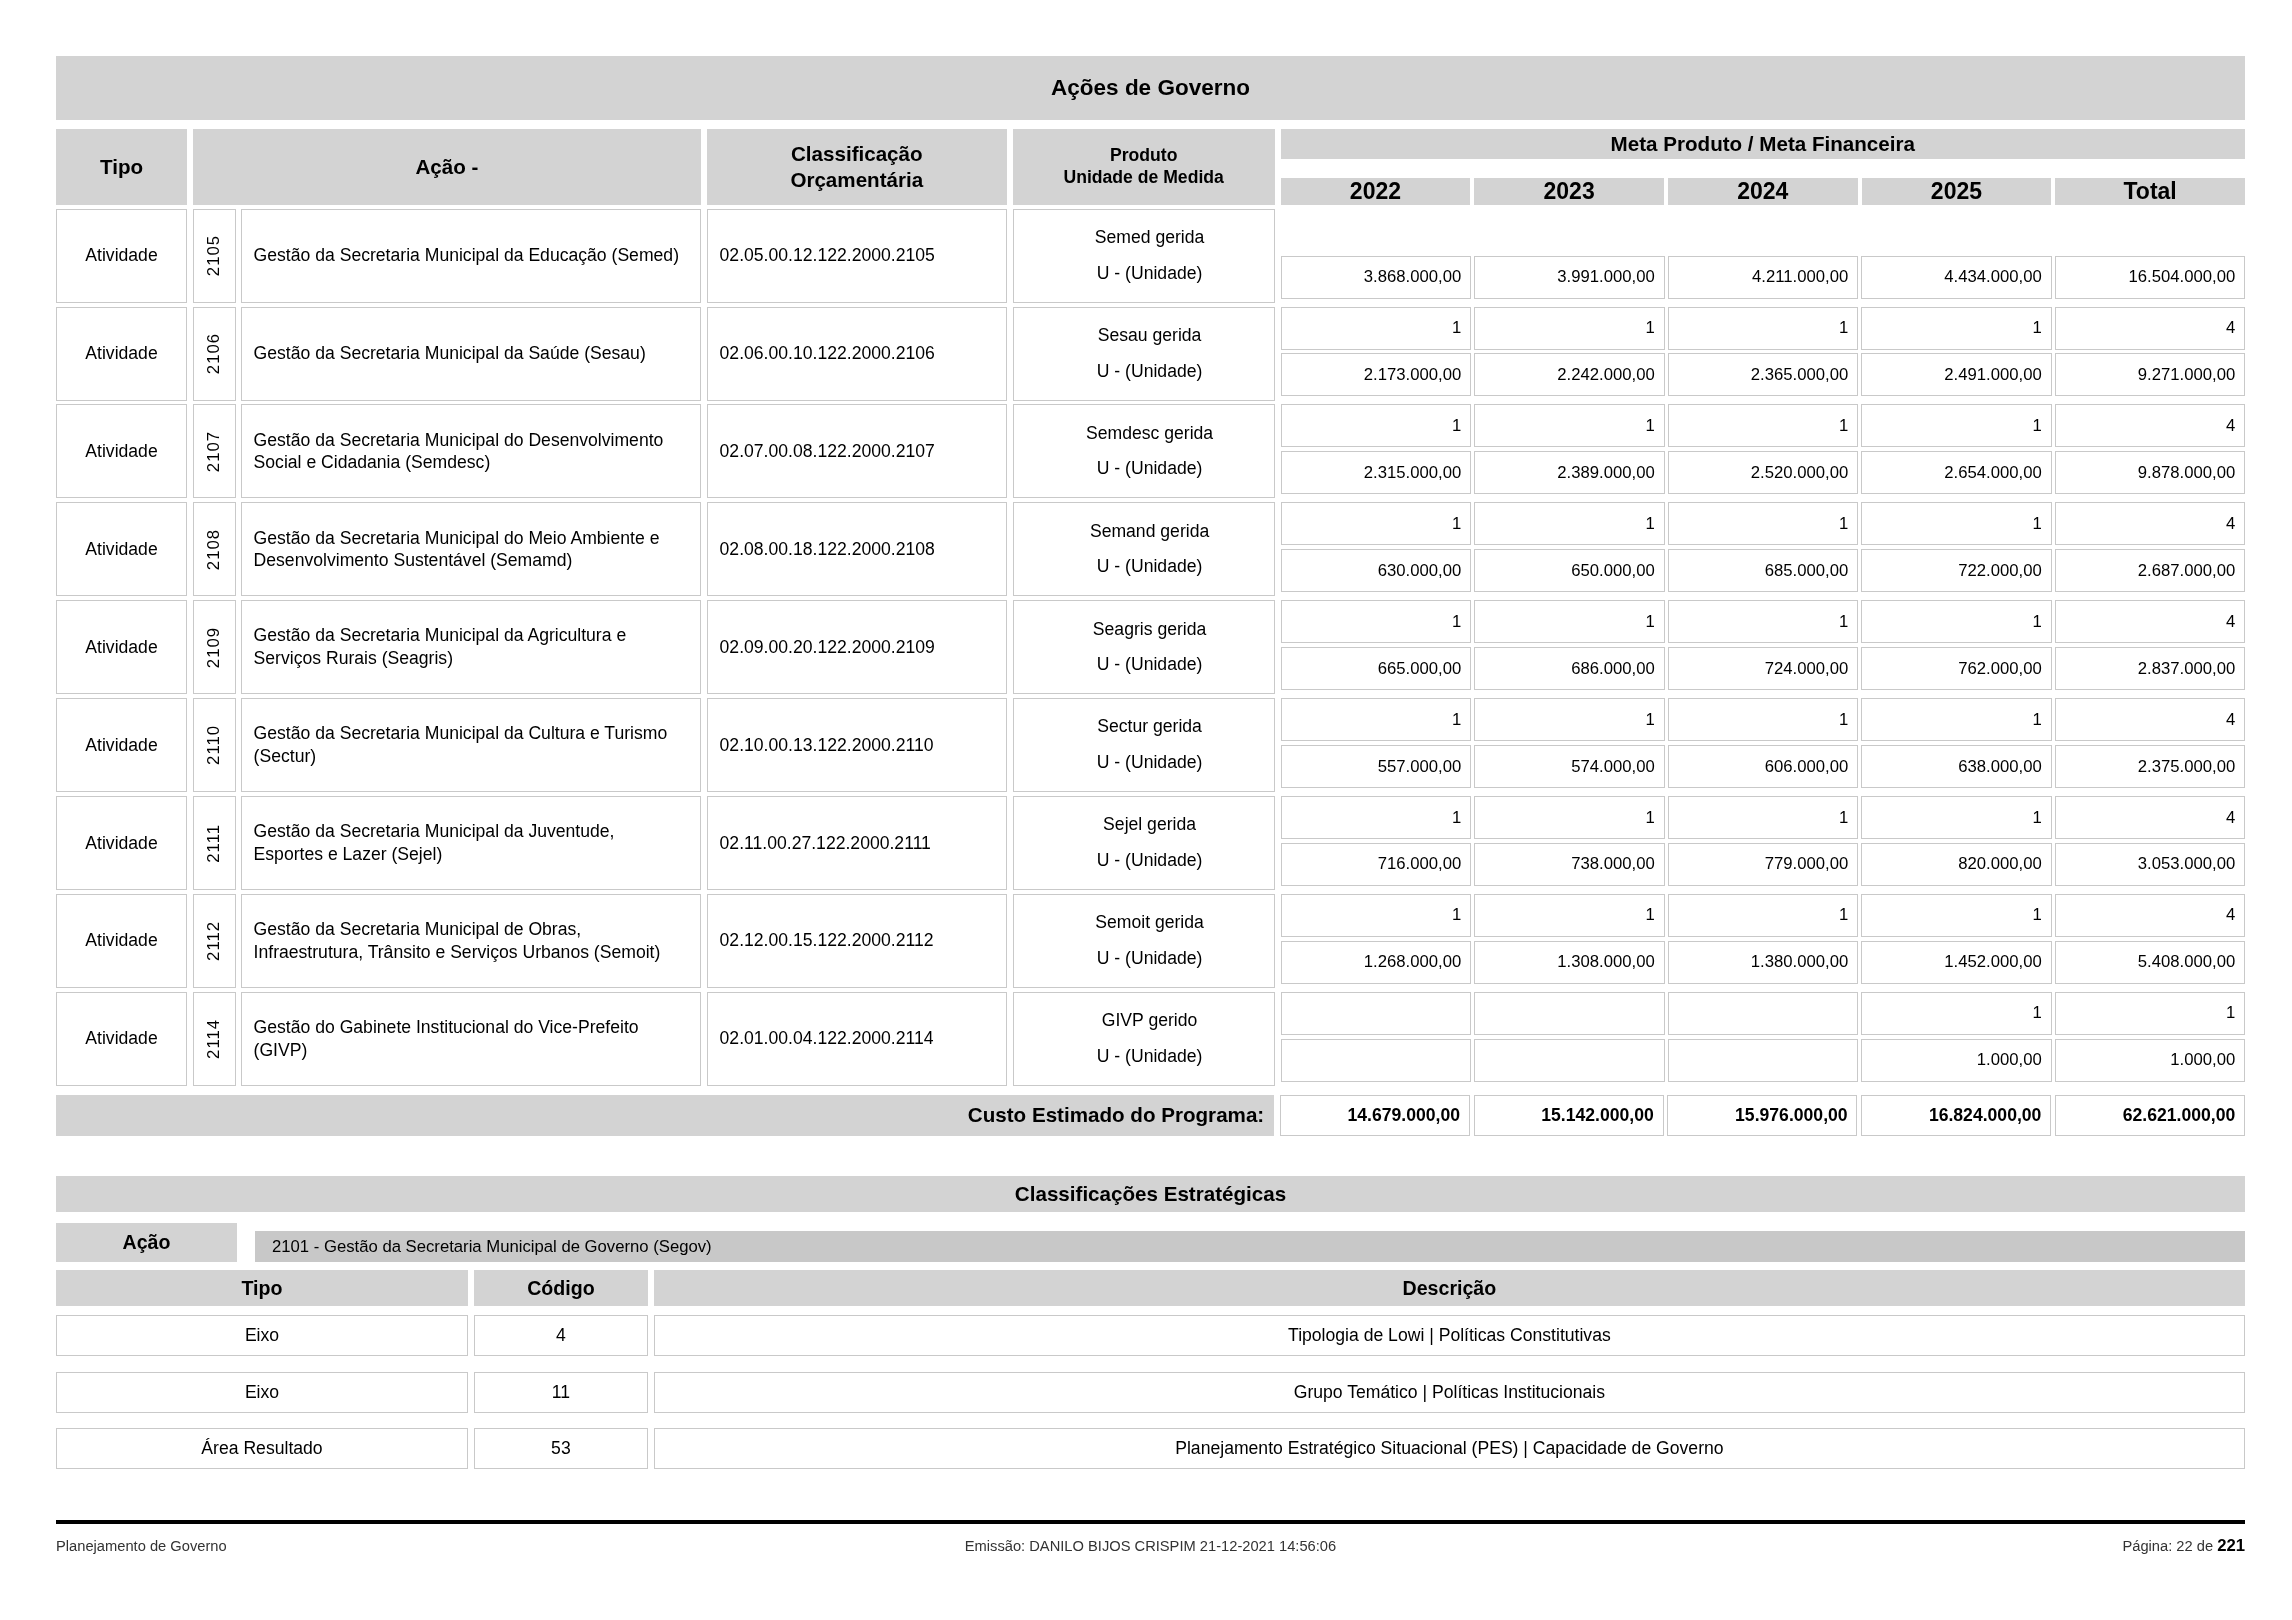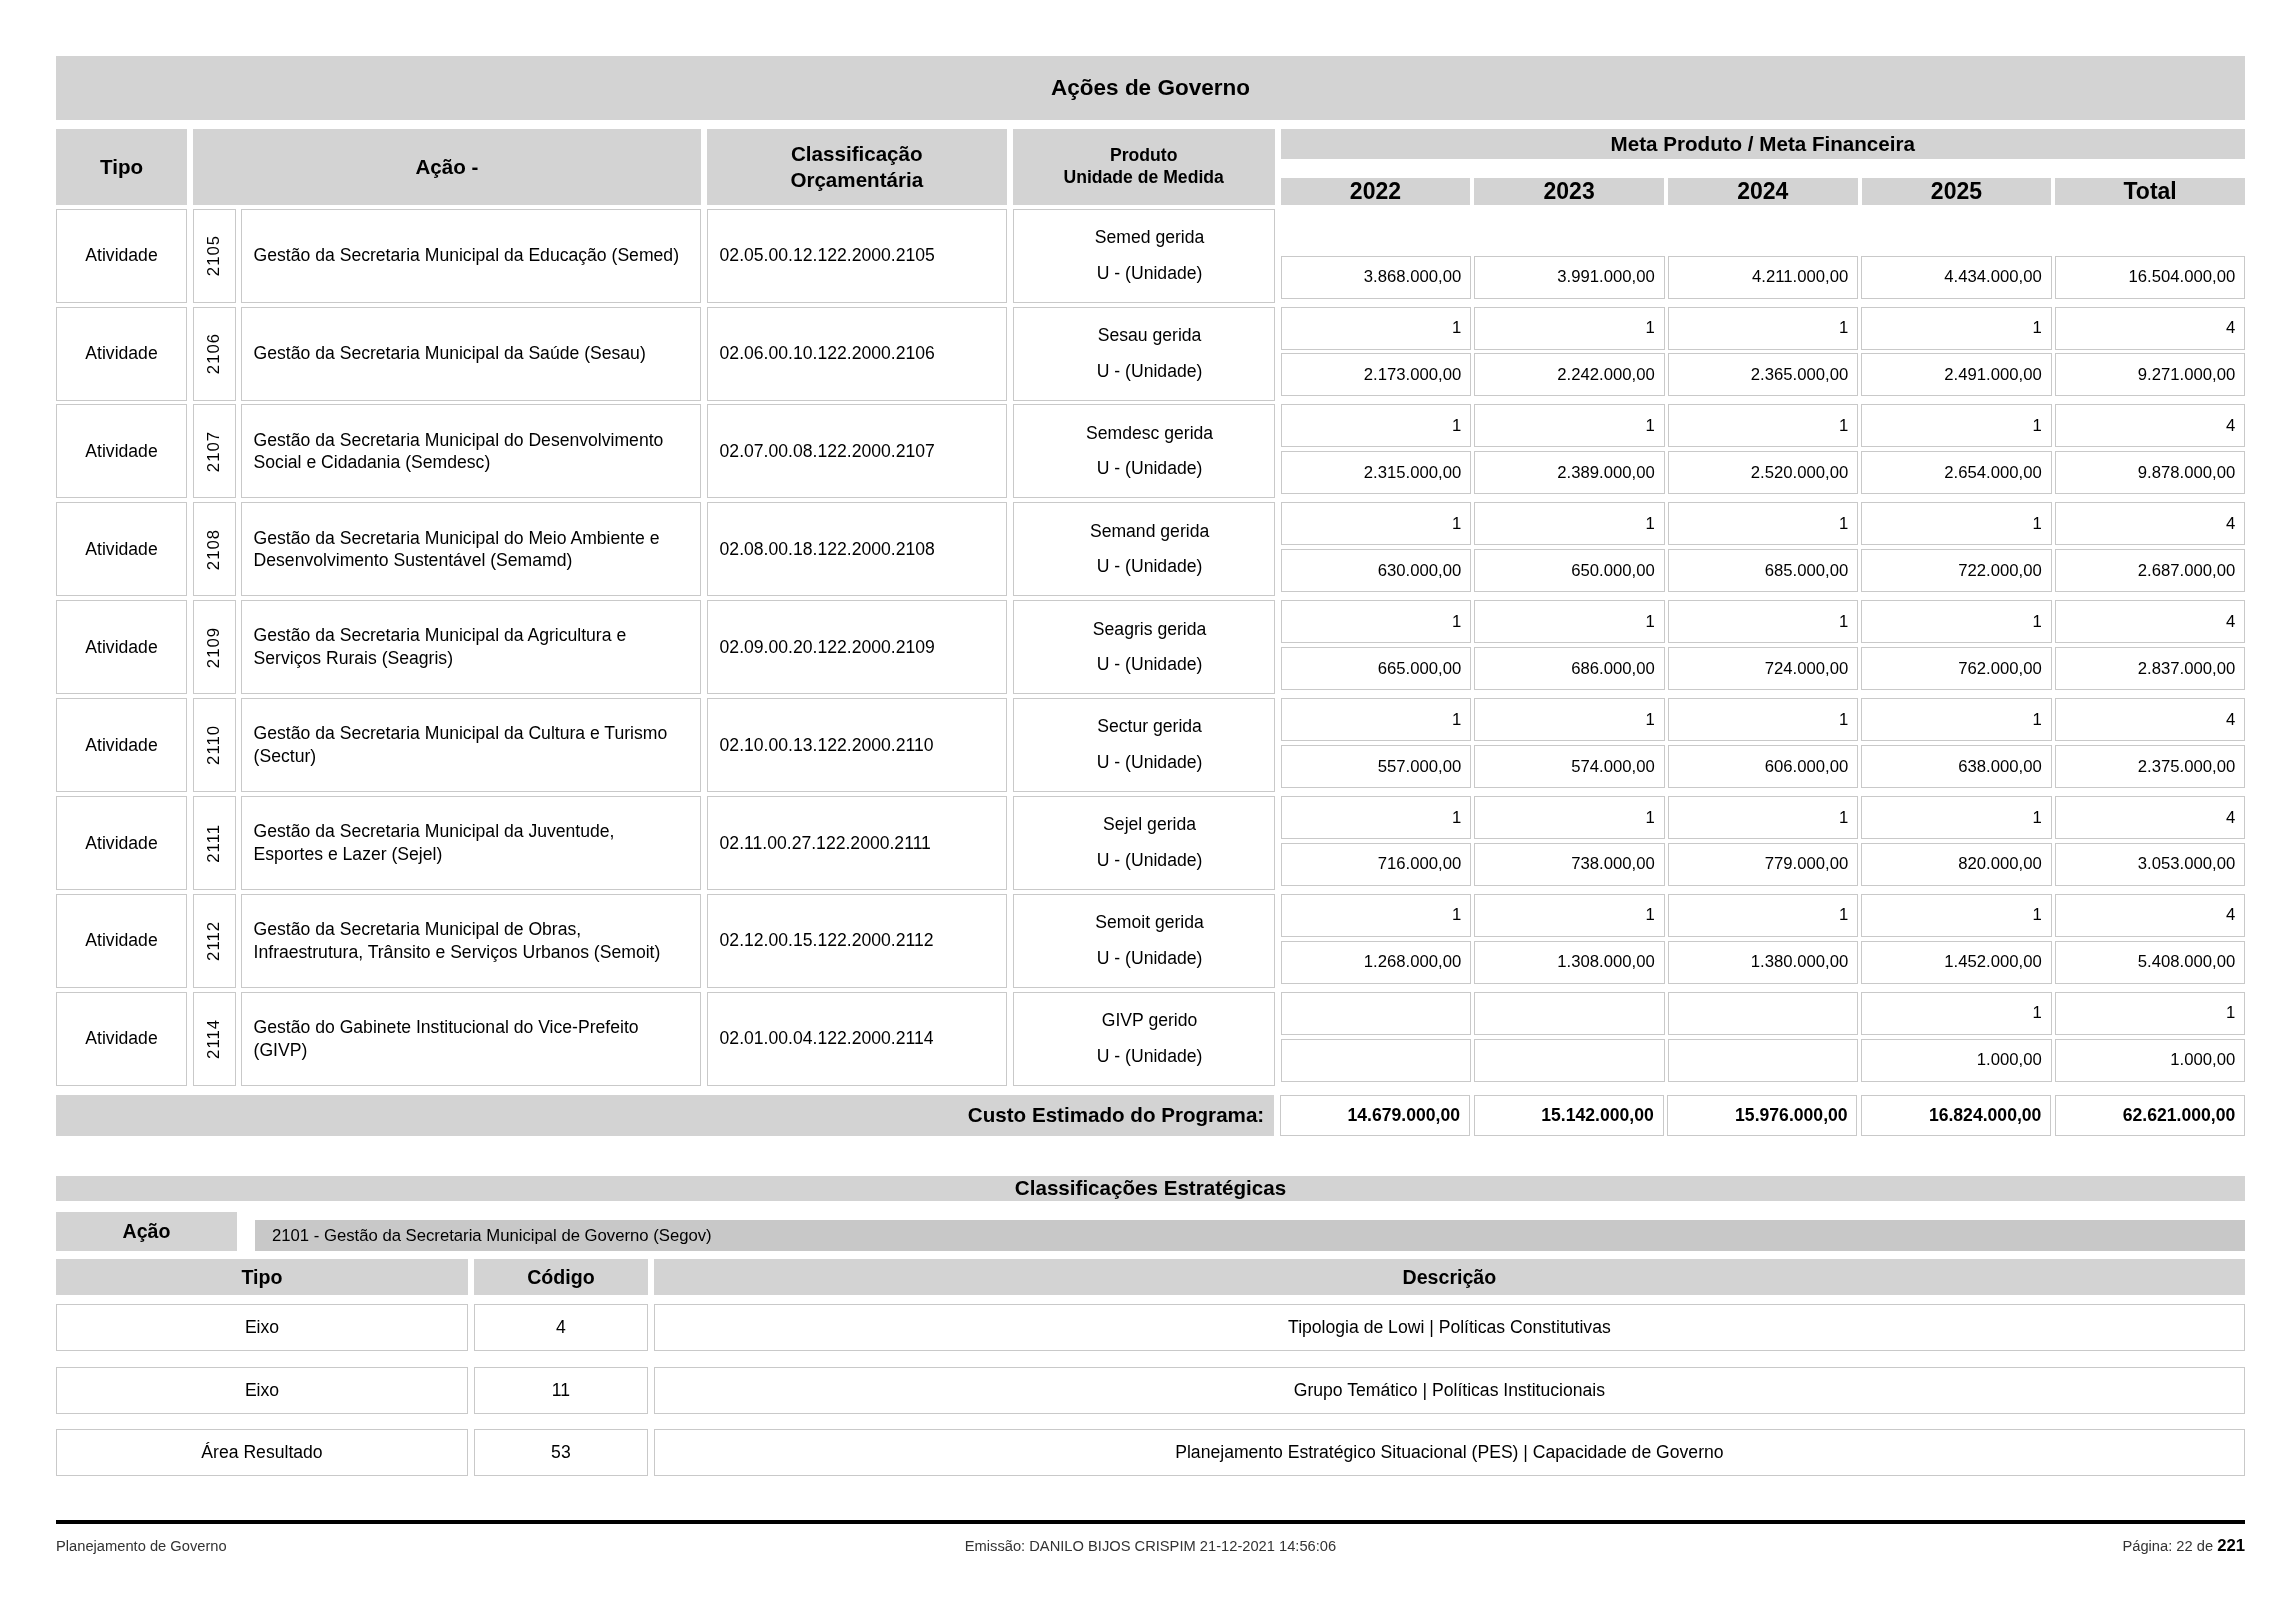--- a/index.html
+++ b/index.html
@@ -50,31 +50,31 @@
   .sub.ghost .mcell { border-color:transparent; }
 
   
   .custo-row { display:flex; gap:5.9px; margin-top:8.8px; height:41px; }
   .custo-label { flex:0 0 1218px; background:#d3d3d3; display:flex; align-items:center;
                  justify-content:flex-end; padding-right:9.8px; font-weight:bold; font-size:20.6px; }
   .custo-vals { flex:1; display:grid; grid-template-columns:repeat(5,1fr); gap:3.9px; }
   .custo-vals .mcell { font-weight:bold; font-size:17.6px; }
 
   
-  .section2-title { margin-top:40px; height:25px; background:#d3d3d3; display:flex; align-items:center;
+  .section2-title { margin-top:40px; height:36px; background:#d3d3d3; display:flex; align-items:center;
                     justify-content:center; font-weight:bold; font-size:20.6px; }
   .acao-line { display:flex; gap:18px; margin-top:11.8px; height:39px; }
   .acao-label { flex:0 0 181px; background:#d3d3d3; display:flex; align-items:center; justify-content:center;
                 font-weight:bold; font-size:19.6px; }
   .acao-value { flex:1; background:#c8c8c8; display:flex; align-items:center; padding-left:17px; font-size:16.7px;margin-top:8px; }
   .ctable-head { display:grid; grid-template-columns:412px 174px 1fr; gap:5.9px; margin-top:7.8px; height:36px; }
   .chcell { background:#d3d3d3; display:flex; align-items:center; justify-content:center;
             font-weight:bold; font-size:19.6px; }
   .ctable-rows { margin-top:8.8px; }
-  .crow { display:grid; grid-template-columns:412px 174px 1fr; gap:5.9px; height:47px; margin-bottom:15.7px; }
+  .crow { display:grid; grid-template-columns:412px 174px 1fr; gap:5.9px; height:41px; margin-bottom:15.7px; }
   .ccell { background:#fff; border:1px solid #c9c9c9; display:flex; align-items:center; justify-content:center;
            font-size:17.6px; text-align:center; }
 
   
   .footer-rule { position:absolute; left:56px; top:1520px; width:2189px; height:3.9px; background:#000; }
   .footer { position:absolute; left:56px; top:1536px; width:2189px; display:grid;
             grid-template-columns:1fr 1fr 1fr; align-items:baseline; font-size:14.7px; color:#333; }
   .f-left { justify-self:start; }
   .f-center { justify-self:center; }
   .f-right { justify-self:end; }

